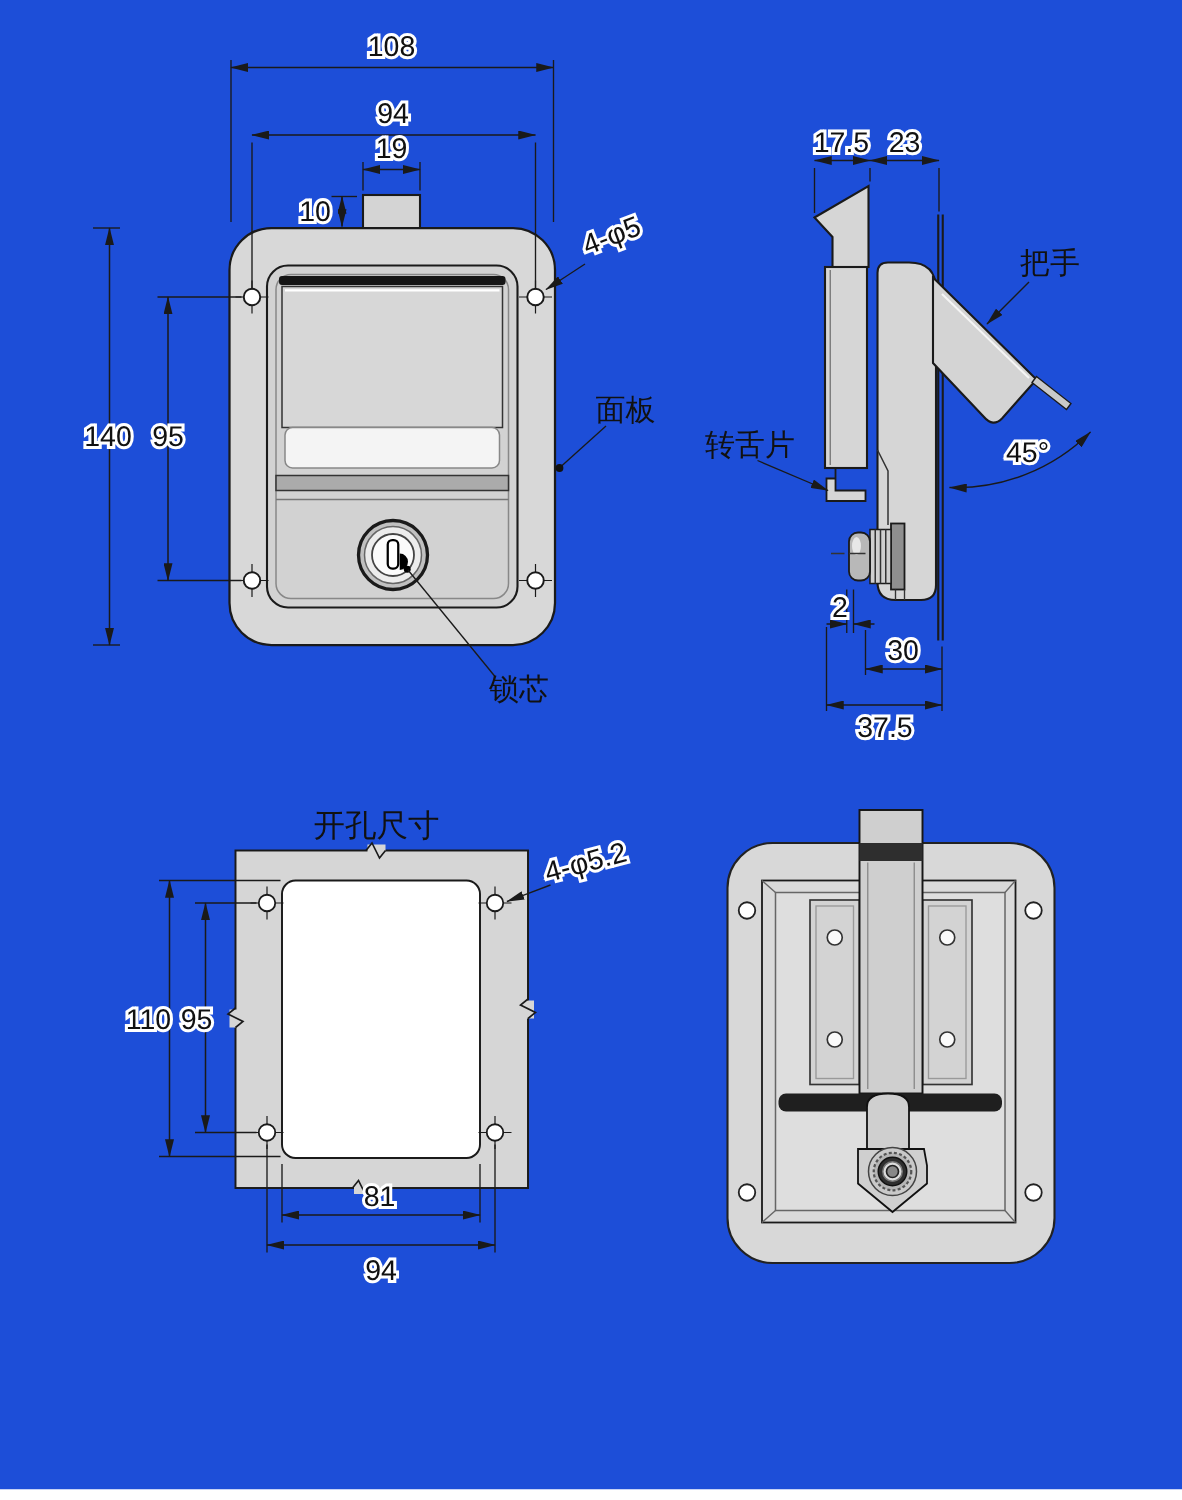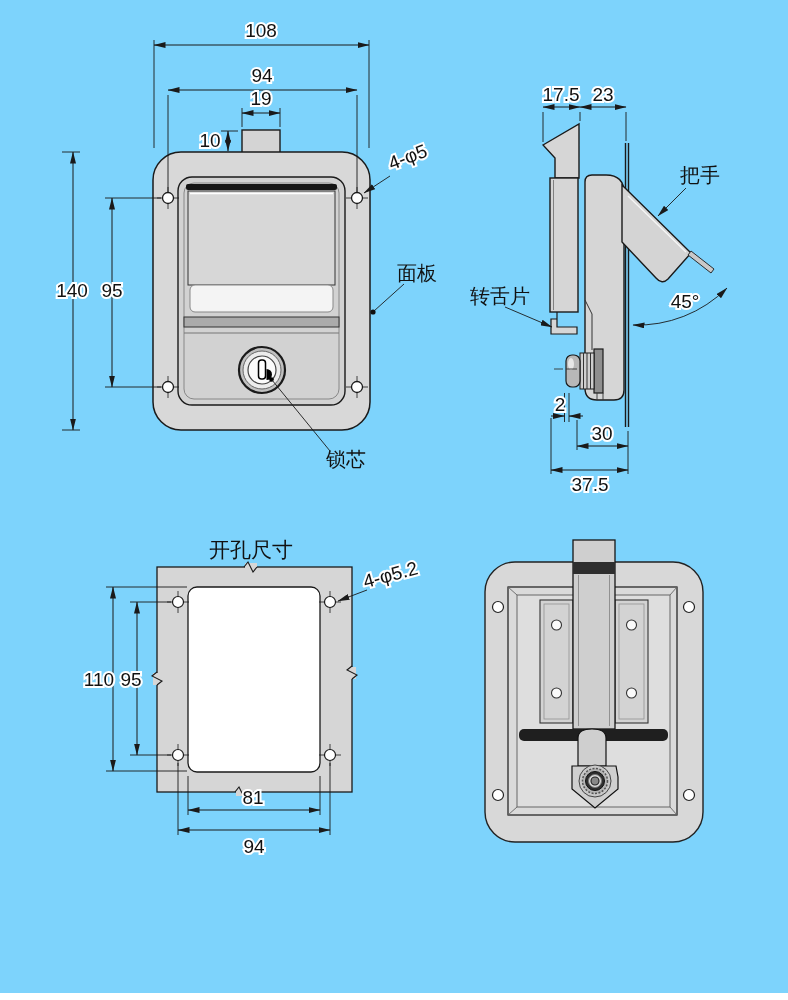--- a/index.html
+++ b/index.html
@@ -1,16 +1,16 @@
 <!DOCTYPE html>
 <html><head>
 <meta charset="utf-8">
 <style>
   html,body{margin:0;padding:0;background:#fff;}
-  #canvas{width:788px;height:993px;position:relative;background:#7dd3fc;}
+  #canvas{width:788px;height:993px;position:relative;background:#1d4ed8;}
   text{font-family:"Liberation Sans","DejaVu Sans",sans-serif;fill:#111;}
   .dimtxt{font-size:19px;text-anchor:middle;paint-order:stroke;stroke:#fff;stroke-width:4px;}
   .cjk{font-size:20px;text-anchor:middle;}
   .title{font-size:21px;text-anchor:middle;}
   .ext{stroke:#1a1a1a;stroke-width:0.9;fill:none;}
   .dim{stroke:#1a1a1a;stroke-width:1;fill:none;}
   .ln{stroke:#1a1a1a;stroke-width:1.4;fill:none;}
 </style>
 </head>
 <body>

